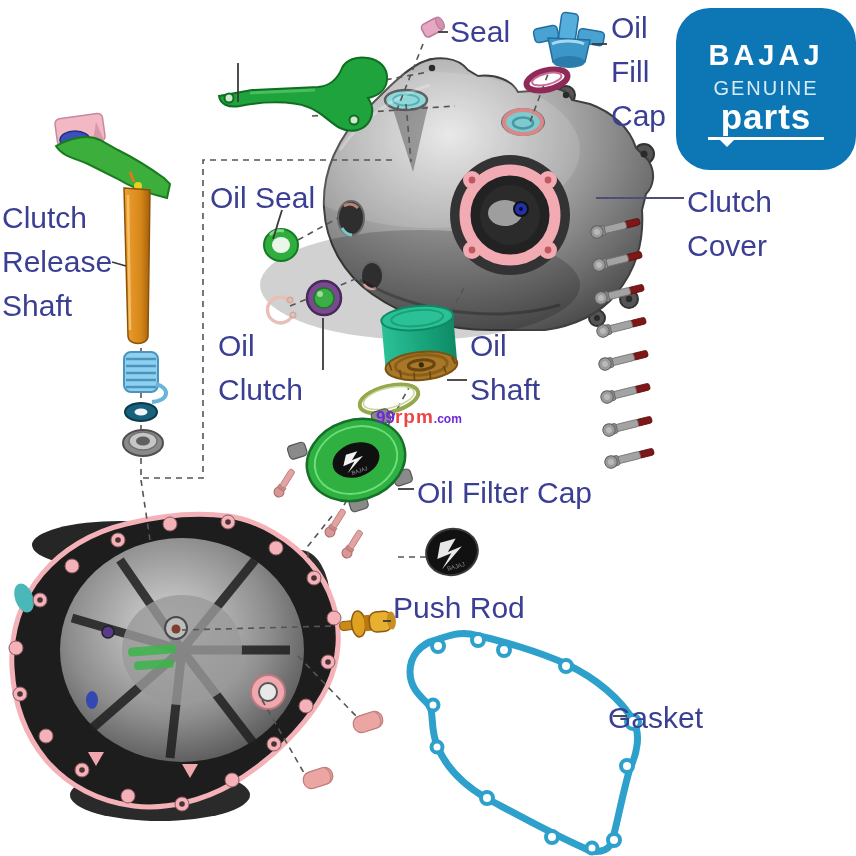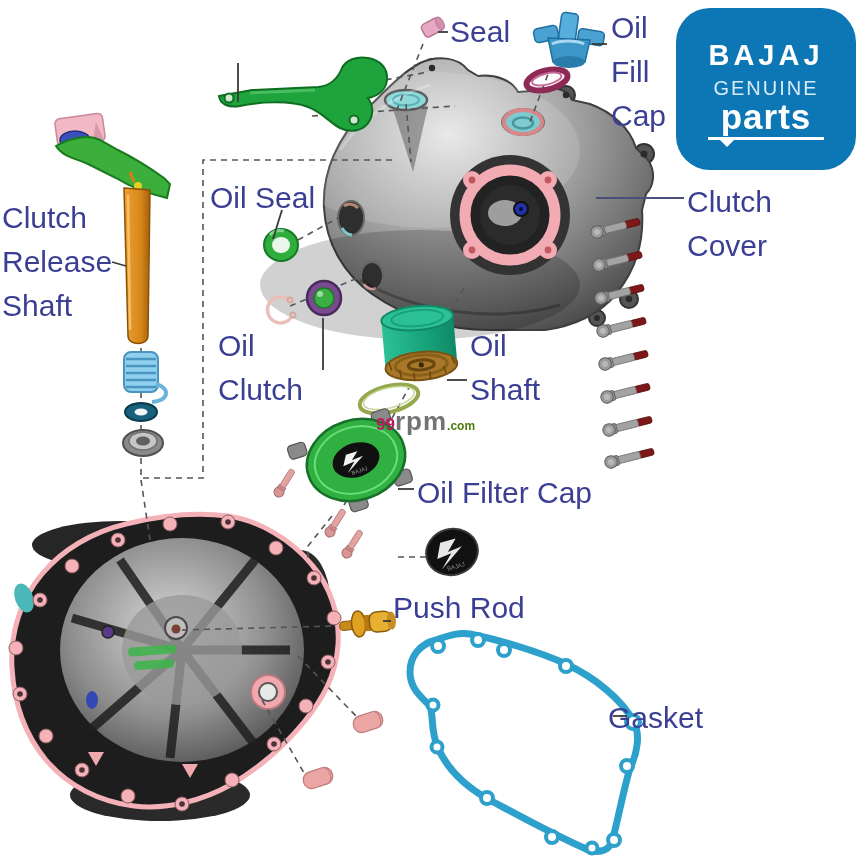--- a/index.html
+++ b/index.html
@@ -11,23 +11,23 @@
   .badge{position:absolute;left:676px;top:8px;width:180px;height:162px;background:#0d76b4;
          border-radius:34px;z-index:6;display:flex;flex-direction:column;align-items:center;
          justify-content:center;color:#fff;}
   .badge .brand{font-size:29px;font-weight:800;letter-spacing:4px;}
   .badge .genuine{font-size:20px;letter-spacing:2px;color:#d7ebf7;margin-top:5px;font-weight:400;text-align:right;}
   .badge .parts{font-size:35px;font-weight:800;letter-spacing:1px;line-height:34px;}
   .badge .rule{width:116px;height:3px;background:#fff;margin-top:3px;position:relative;}
   .badge .rule:before{content:"";position:absolute;left:12px;top:3px;border:7px solid transparent;
          border-top-color:#fff;border-bottom-width:0;}
   .watermark{position:absolute;left:376px;top:406px;z-index:4;white-space:nowrap;}
-  .watermark .n{color:#be185d;font-size:17px;font-weight:700;}
-  .watermark .r{color:#737373;font-size:26px;font-weight:700;letter-spacing:1px;}
-  .watermark .t{color:#4d7c0f;font-size:12px;font-weight:700;}
+  .watermark .n{color:#6d28d9;font-size:17px;font-weight:700;}
+  .watermark .r{color:#ef4444;font-size:19px;font-weight:700;letter-spacing:1px;}
+  .watermark .t{color:#6d28d9;font-size:12px;font-weight:700;}
 </style>
 </head>
 <body>
 
 <div class="stage">
 
 <svg width="856" height="856" viewBox="0 0 856 856">
   <defs>
     <radialGradient id="covGrad" cx="38%" cy="28%" r="80%">
       <stop offset="0%" stop-color="#e6e6e6"></stop>

